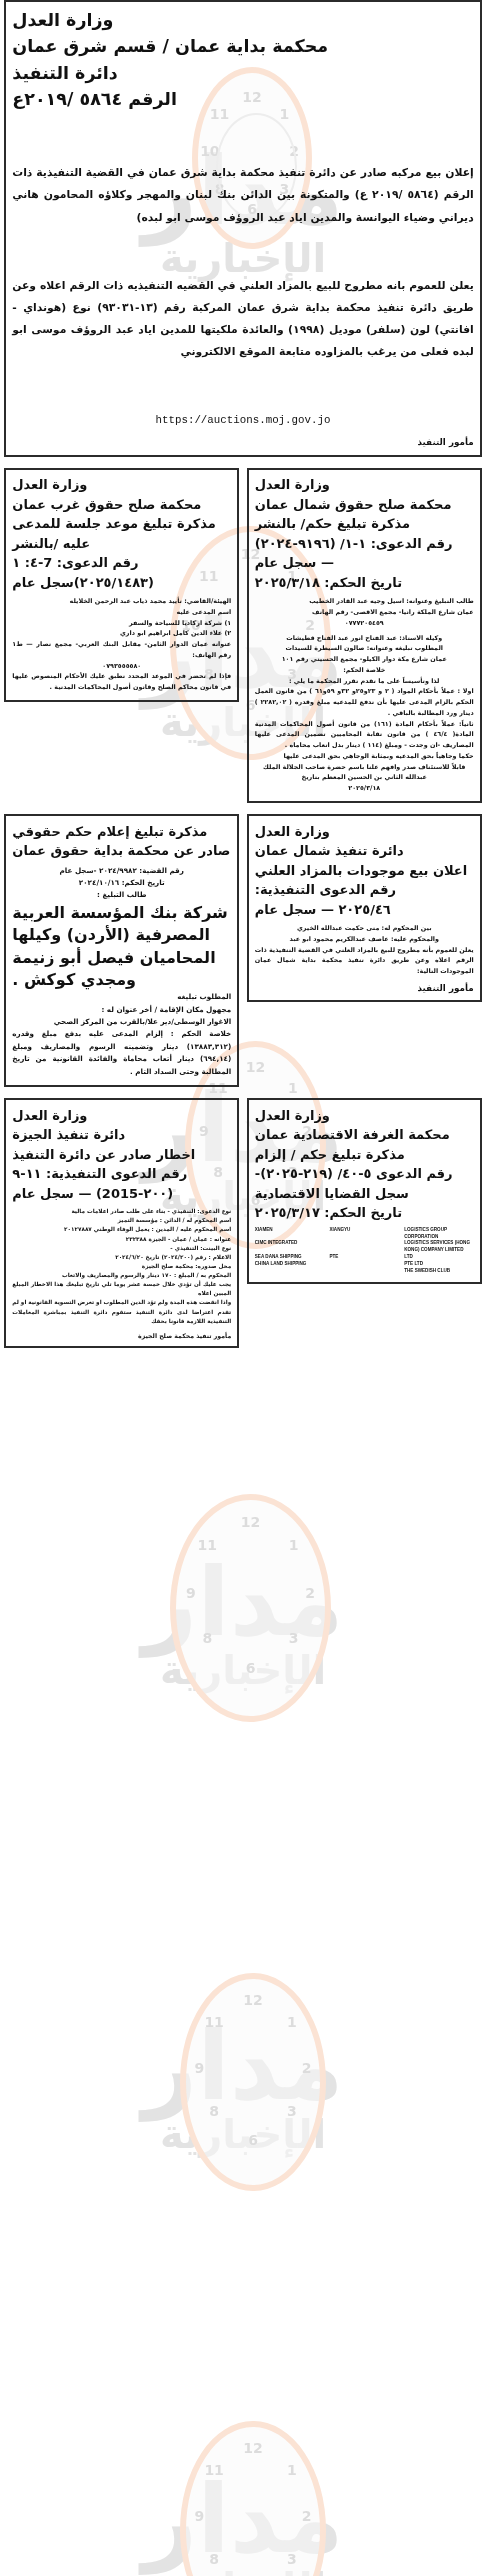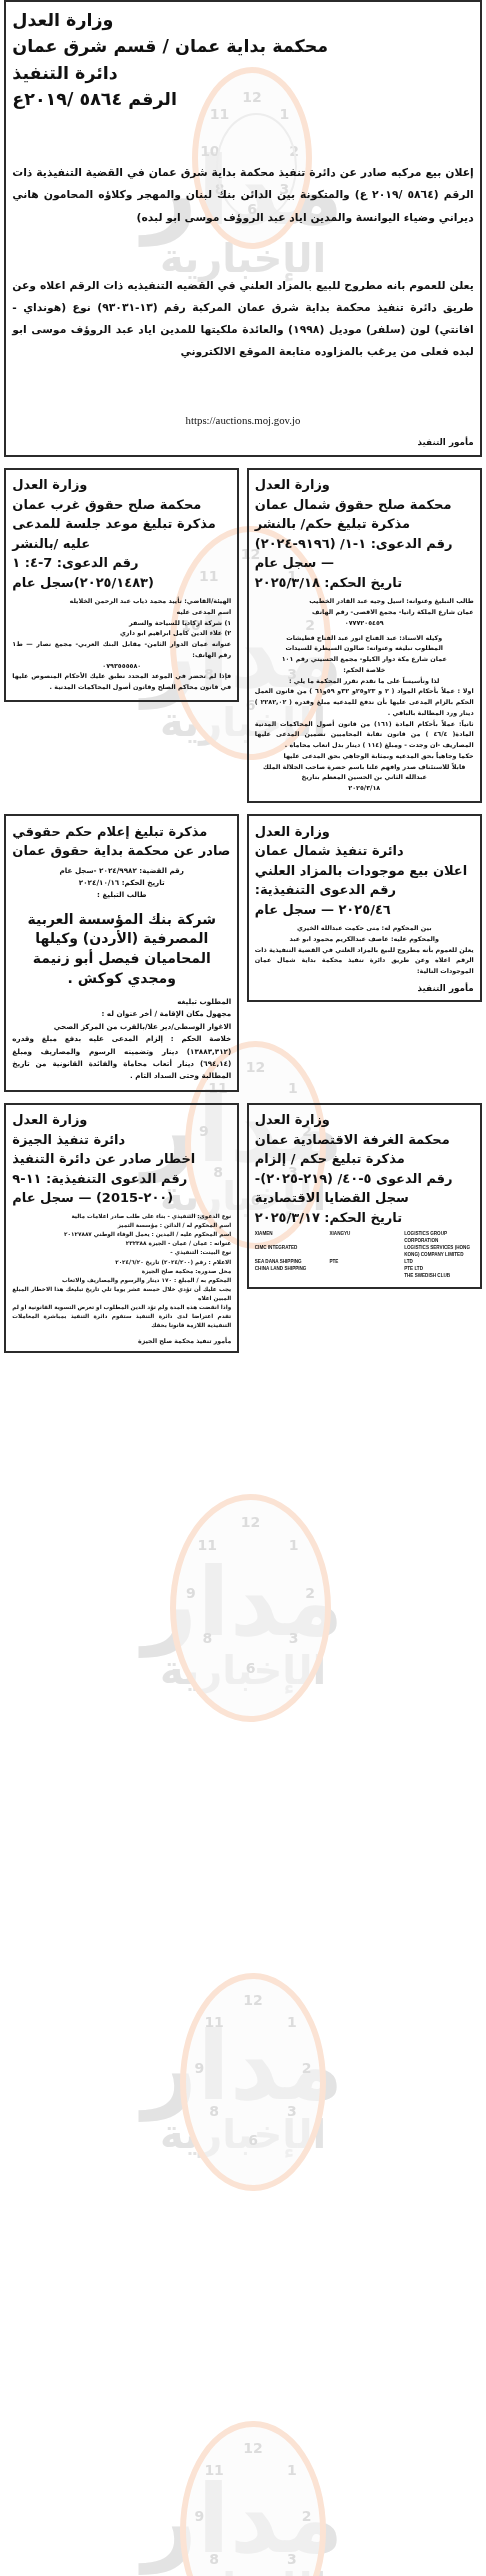--- a/index.html
+++ b/index.html
@@ -129,30 +129,30 @@
     margin-top:6.2px;
   }
   .bigname{
     text-align:center;
     font-size:15.5px;
     font-weight:bold;
     line-height:1.35;
     margin:3.1px 0;
   }
   .bigname2{
-    text-align:center;
-    font-size:14px;
+    text-align:left;
+    font-size:16px;
     font-weight:bold;
     line-height:1.4;
-    margin:8px 0;
+    margin:0 0;
   }
   .url{
     direction:ltr;
     unicode-bidi:embed;
-    font-family:Liberation Serif, serif;
+    font-family:Liberation Mono, monospace;
     font-weight:normal;
   }
   .latin{
     direction:ltr;
     unicode-bidi:embed;
     text-align:left;
     font-family:"Liberation Sans",sans-serif;
     font-size:4.6px;
     line-height:1.5;
     font-weight:bold;

